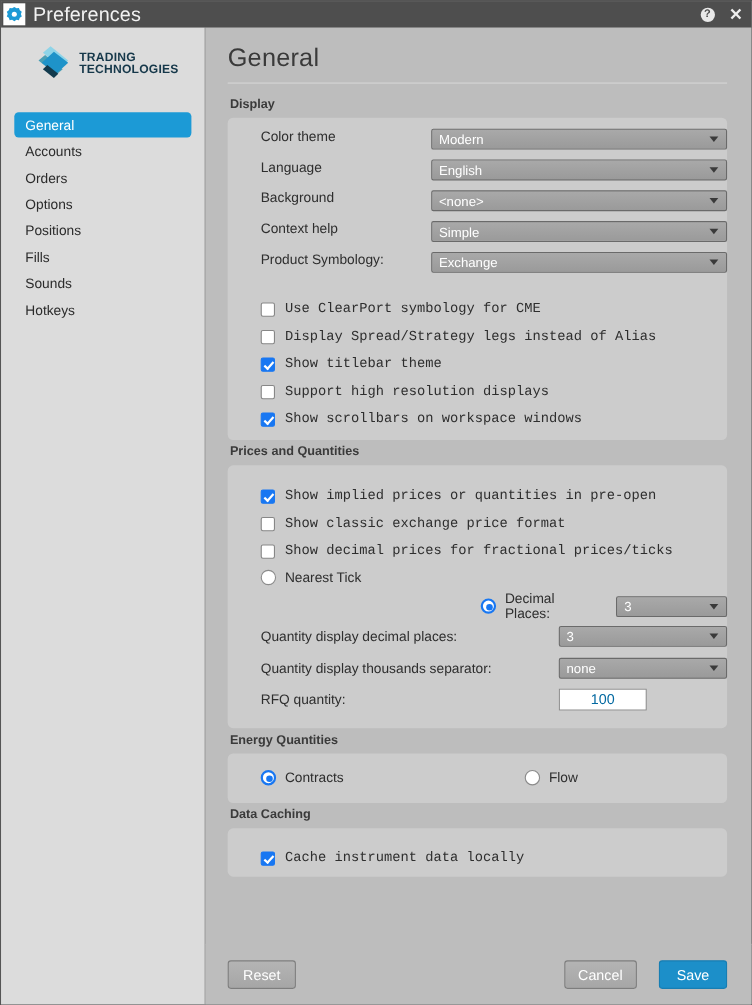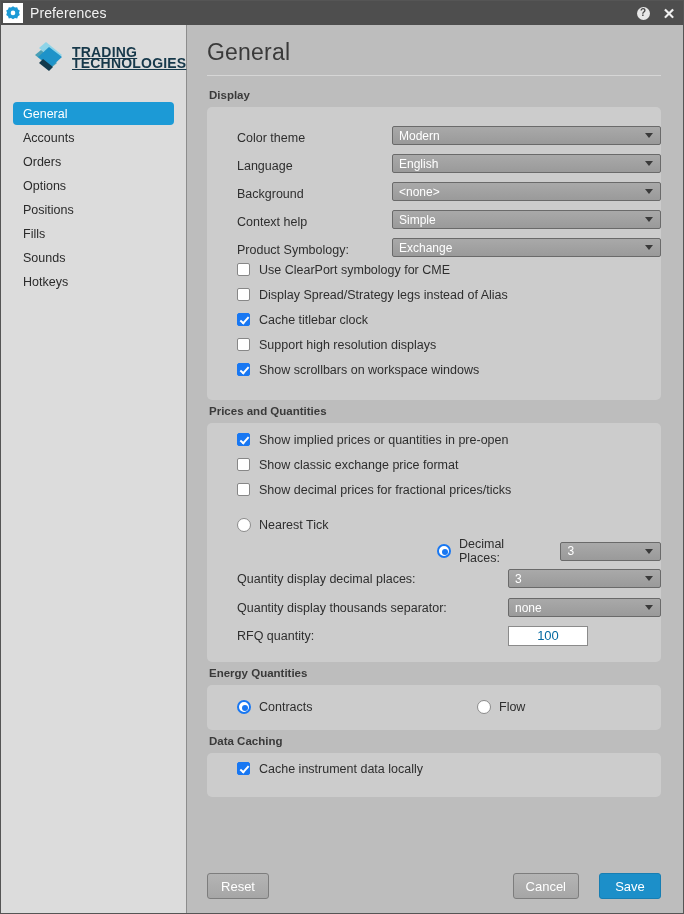--- a/index.html
+++ b/index.html
@@ -38,21 +38,21 @@
     width: 20px;
     height: 20px;
     margin-left: 2px;
     background: #ffffff;
     display: flex;
     align-items: center;
     justify-content: center;
   }
   .titlebar-title {
     color: #f2f2f2;
-    font-size: 14px;
+    font-size: 18px;
     margin-left: 7px;
     letter-spacing: 0.1px;
   }
   .titlebar-buttons {
     position: absolute;
     right: 6px;
     top: 0;
     height: 24px;
     display: flex;
     align-items: center;
@@ -101,26 +101,25 @@
   }
   .logo-area {
     height: 66px;
     display: flex;
     align-items: center;
     padding-left: 28px;
     gap: 9px;
   }
   .logo-mark { width: 34px; height: 34px; }
   .logo-text {
-    font-size: 14px;
+    font-size: 11px;
     font-weight: bold;
     line-height: 11px;
     color: #16384a;
     letter-spacing: 0.2px;
-    text-decoration: underline;
   }
   .nav {
     margin-top: 11px;
     padding: 0 12px;
   }
   .nav-item {
     height: 23px;
     display: flex;
     align-items: center;
     padding-left: 10px;
@@ -165,21 +164,21 @@
     color: #3a3a3a;
     padding: 5px 0 6px 2px;
   }
   .panel {
     background: #cccccc;
     border-radius: 5px;
     padding: 10px 0 12px 0;
   }
   .row {
     display: flex;
-    align-items: flex-end;
+    align-items: flex-start;
     height: 28px;
     padding-left: 30px;
   }
   .row-label {
     font-size: 12.5px;
     color: #2e2e2e;
     width: 155px;
     flex-shrink: 0;
   }
   
@@ -204,24 +203,25 @@
     border-left: 4px solid transparent;
     border-right: 4px solid transparent;
     border-top: 5px solid #3a3a3a;
   }
   .dd-wide { width: 282px; }
   .dd-mid  { width: 165px; }
   .dd-small{ width: 105px; }
   
   .check-row {
     display: flex;
-    align-items: flex-start;
+    align-items: flex-end;
     height: 25px;
     padding-left: 30px;
     cursor: pointer;
+    font-family: Liberation Mono, monospace;
   }
   .checkbox {
     width: 13px; height: 13px;
     box-sizing: border-box;
     border: 1px solid #878787;
     background: #ffffff;
     border-radius: 2px;
     margin-right: 9px;
     flex-shrink: 0;
     position: relative;
@@ -443,21 +443,21 @@
           <div class="check-row">
             <div class="checkbox"></div>
             <span class="check-label">Use ClearPort symbology for CME</span>
           </div>
           <div class="check-row">
             <div class="checkbox"></div>
             <span class="check-label">Display Spread/Strategy legs instead of Alias</span>
           </div>
           <div class="check-row">
             <div class="checkbox checked"></div>
-            <span class="check-label">Cache titlebar clock</span>
+            <span class="check-label">Show titlebar theme</span>
           </div>
           <div class="check-row">
             <div class="checkbox"></div>
             <span class="check-label">Support high resolution displays</span>
           </div>
           <div class="check-row">
             <div class="checkbox checked"></div>
             <span class="check-label">Show scrollbars on workspace windows</span>
           </div>
         </div>

